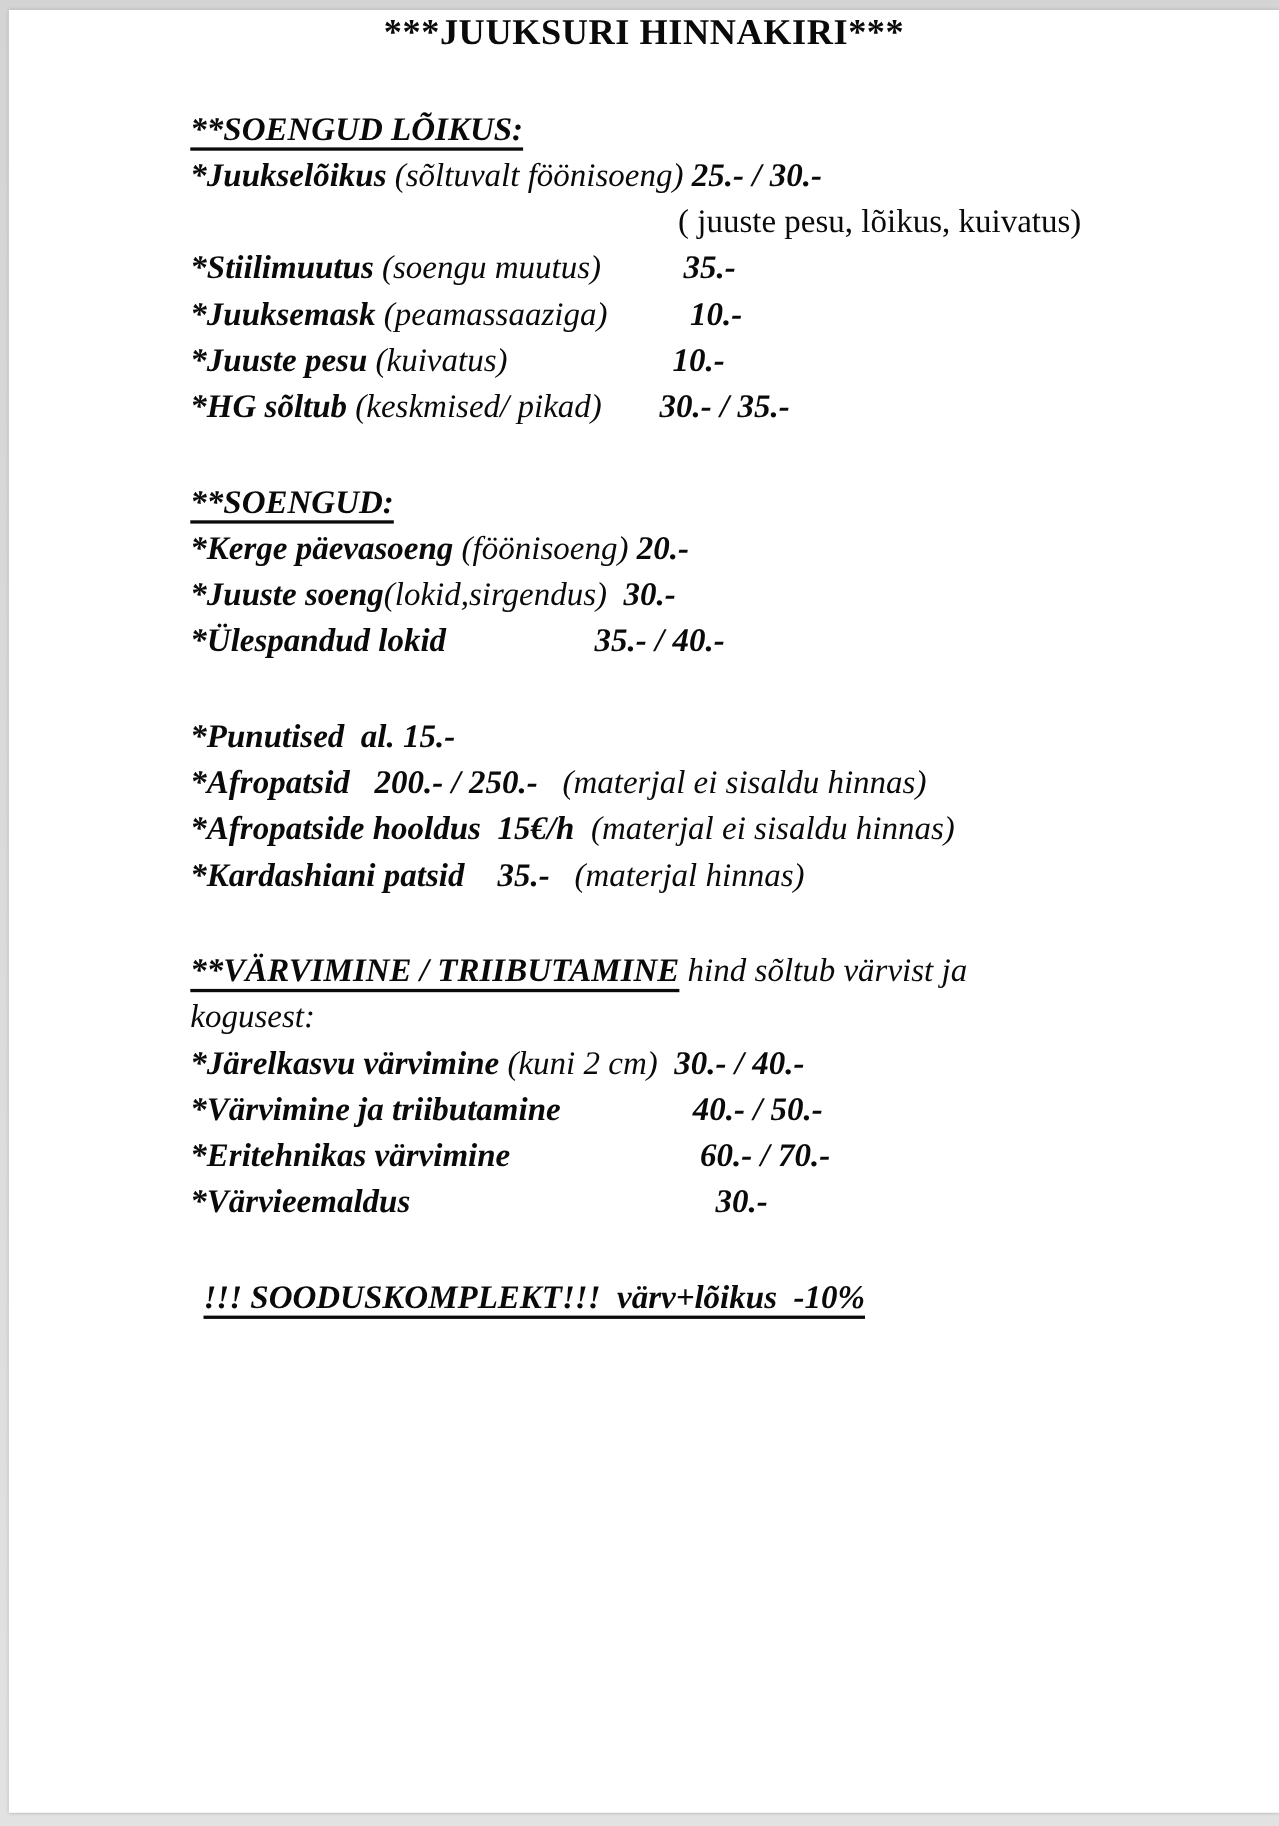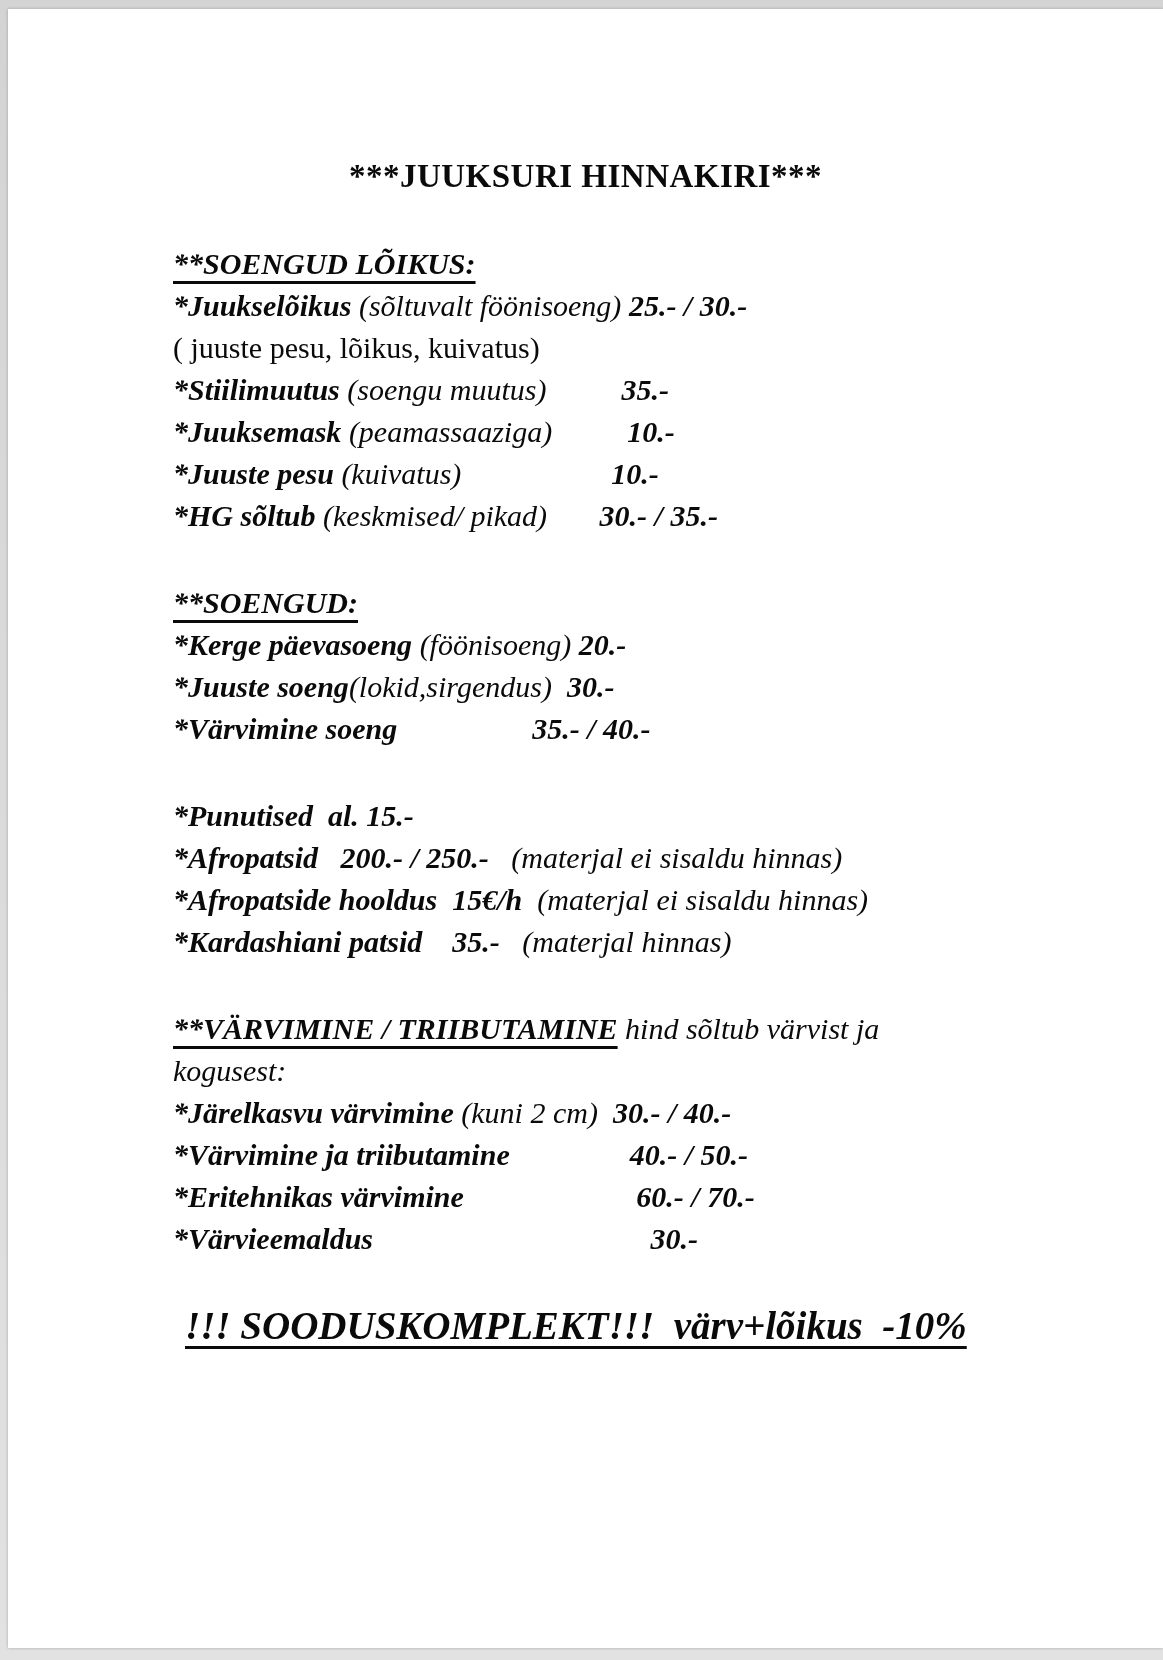--- a/index.html
+++ b/index.html
@@ -8,55 +8,54 @@
     width:1163px;height:1660px;
     background:linear-gradient(#d4d4d4,#e2e2e2);
     overflow:hidden;
     font-family:"Liberation Serif","DejaVu Serif",serif;
     color:#0a0a0a;
   }
   .page{
     position:absolute;left:8px;top:9px;right:0;bottom:12px;
     background:#ffffff;
     box-shadow:0 0 3px rgba(0,0,0,0.25);
-    padding-top:146px;
     box-sizing:border-box;
   }
   .title{
     width:100%;
     text-align:center;
     font-weight:700;
     font-size:33px;
     line-height:42px;
     letter-spacing:0.5px;
     white-space:pre-wrap;
   }
   .content{
     margin-left:165px;
     width:810px;
     font-size:30px;
     line-height:42px;
   }
   .row,.heading{white-space:pre-wrap;}
   .b{font-weight:700;font-style:italic;}
   .i{font-style:italic;font-weight:400;}
-  .plain{font-style:normal;font-weight:400;}
+  .plain{font-style:normal;font-weight:400;text-align:right;}
   .hl{
     font-weight:700;font-style:italic;
     text-decoration:underline;
     text-decoration-thickness:3px;
     text-underline-offset:7px;
   }
   .sec{margin-top:45px;}
   .first-sec{margin-top:46px;}
   .note-center{margin-left:240px;}
   .footer{
     margin-top:45px;
     margin-left:12px;
-    font-size:39px;
+    font-size:30px;
   }
 </style>
 </head>
 <body>
 
 <div class="canvas">
   <div class="page">
 
     <div class="title">***JUUKSURI HINNAKIRI***</div>
 
@@ -76,21 +75,21 @@
 
 
       <div class="row"><span class="b">*HG sõltub</span><span class="i"> (keskmised/ pikad)</span><span class="b">       30.- / 35.-</span></div>
 
       <div class="heading sec"><span class="hl">**SOENGUD:</span></div>
 
       <div class="row"><span class="b">*Kerge päevasoeng</span><span class="i"> (föönisoeng) </span><span class="b">20.-</span></div>
 
       <div class="row"><span class="b">*Juuste soeng</span><span class="i">(lokid,sirgendus)</span><span class="b">  30.-</span></div>
 
-      <div class="row"><span class="b">*Värvimine soeng</span><span class="i"></span><span class="b">                  35.- / 40.-</span></div>
+      <div class="row"><span class="b">*Ülespandud lokid</span><span class="i"></span><span class="b">                  35.- / 40.-</span></div>
 
       <div class="row sec"><span class="b">*Punutised  al. 15.-</span><span class="i"></span></div>
 
       <div class="row"><span class="b">*Afropatsid   200.- / 250.-</span><span class="i">   (materjal ei sisaldu hinnas)</span></div>
 
       <div class="row"><span class="b">*Afropatside hooldus  15€/h</span><span class="i">  (materjal ei sisaldu hinnas)</span></div>
 
       <div class="row"><span class="b">*Kardashiani patsid    35.-</span><span class="i">   (materjal hinnas)</span></div>
 
       <div class="heading sec"><span class="hl">**VÄRVIMINE / TRIIBUTAMINE</span><span class="i"> hind sõltub värvist ja kogusest:</span></div>

